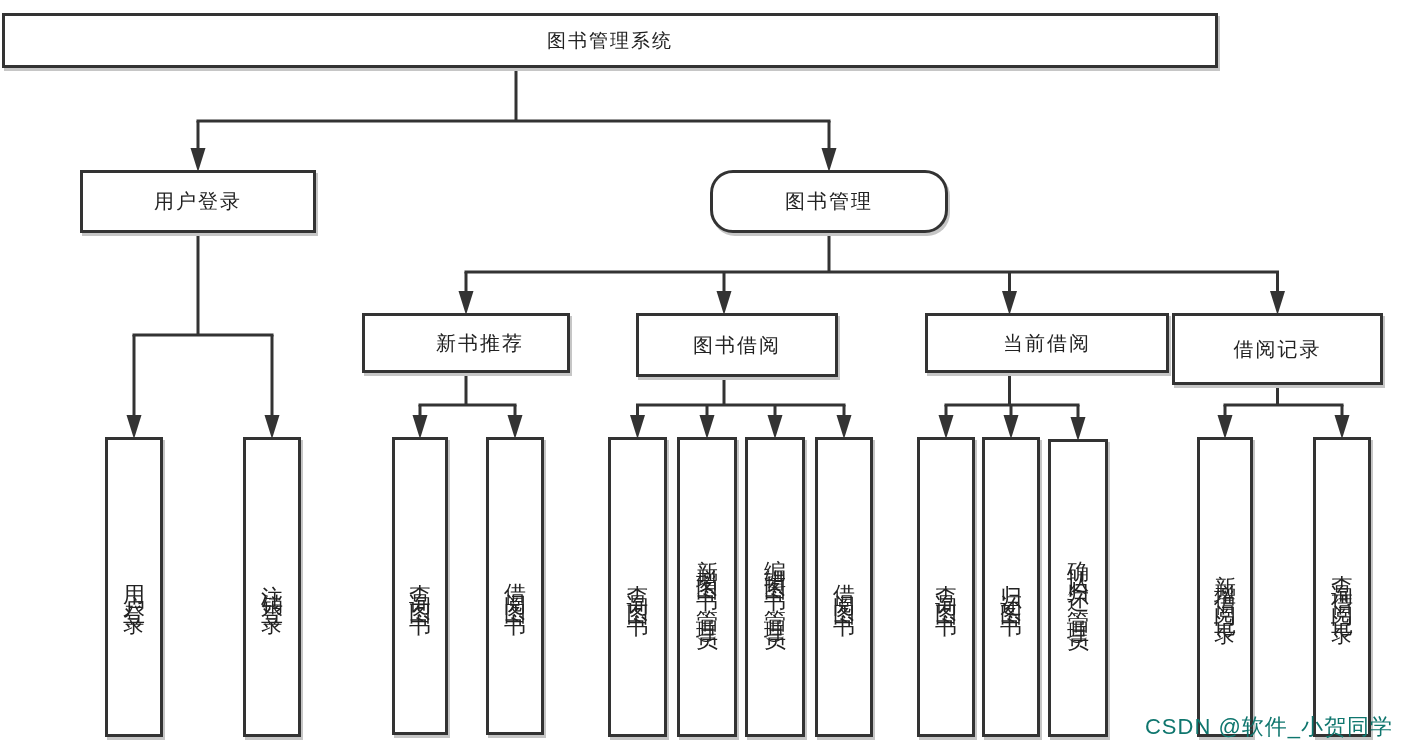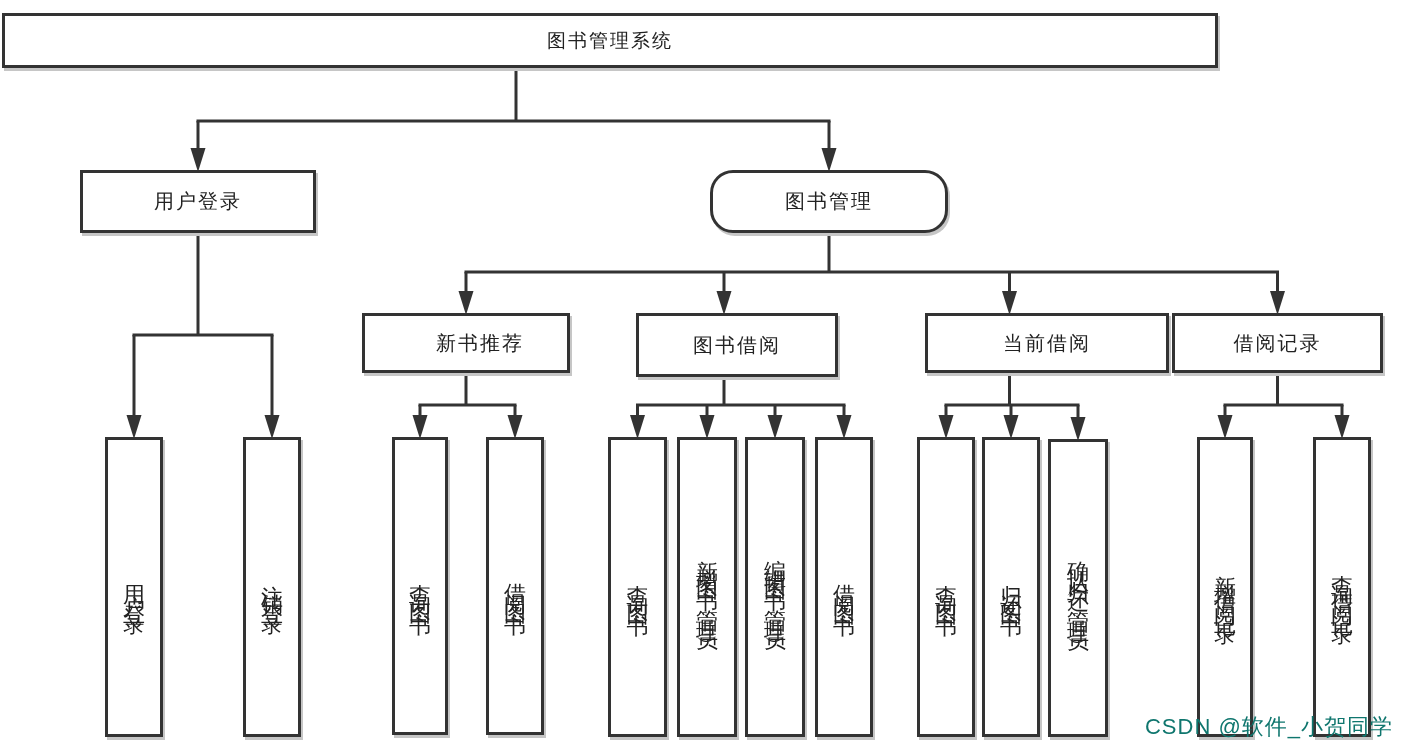--- a/index.html
+++ b/index.html
@@ -96,21 +96,21 @@
     </div>
     <div class="node horizontal" style="left: 362px; top: 313px; width: 208px; height: 60px; padding-left: 28px;">
       <span class="lbl">新书推荐</span>
     </div>
     <div class="node horizontal" style="left: 636px; top: 313px; width: 202px; height: 64px;">
       <span class="lbl">图书借阅</span>
     </div>
     <div class="node horizontal" style="left: 902px; top: 313px; width: 244px; height: 60px; margin-left: 23px;">
       <span class="lbl">当前借阅</span>
     </div>
-    <div class="node horizontal" style="left: 1172px; top: 313px; width: 211px; height: 60px;">
+    <div class="node horizontal" style="left: 1172px; top: 313px; width: 211px; height: 72px;">
       <span class="lbl">借阅记录</span>
     </div>
     <div class="node vertical" style="left: 105px; top: 437px; width: 58px; height: 300px;">
       <span class="lbl">用户登录</span>
     </div>
     <div class="node vertical" style="left: 243px; top: 437px; width: 58px; height: 300px;">
       <span class="lbl">注销登录</span>
     </div>
     <div class="node vertical" style="left: 392px; top: 437px; width: 56px; height: 298px;">
       <span class="lbl">查询图书</span>

